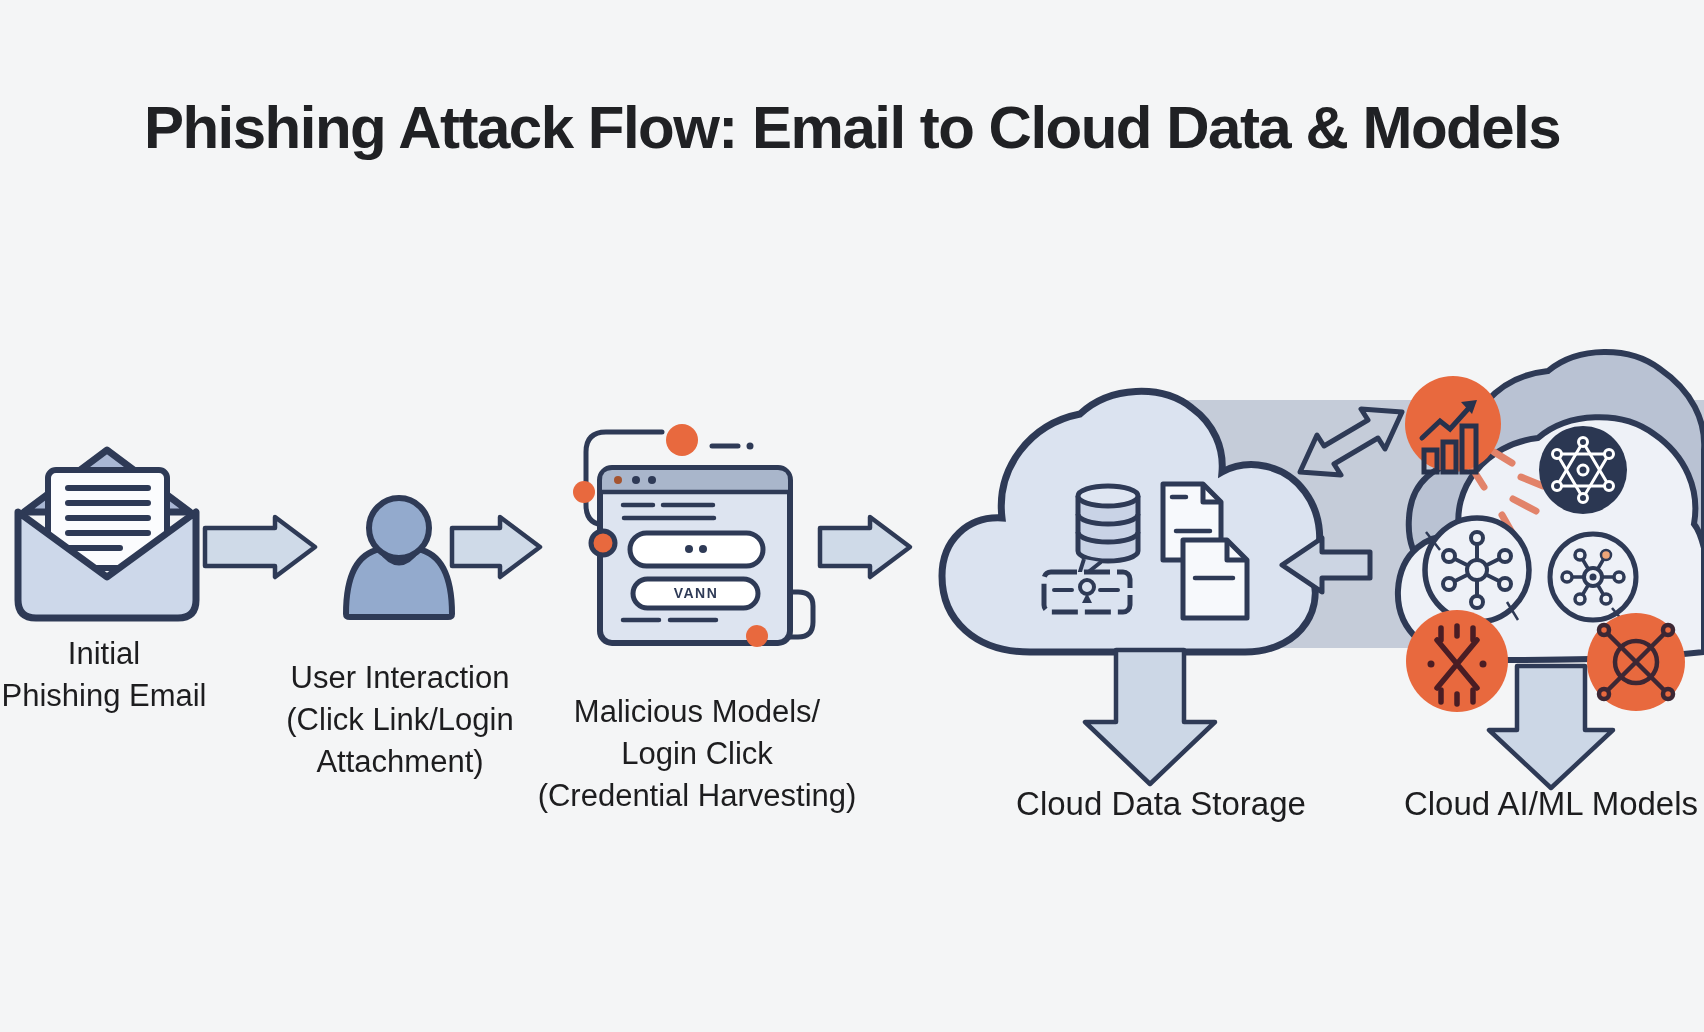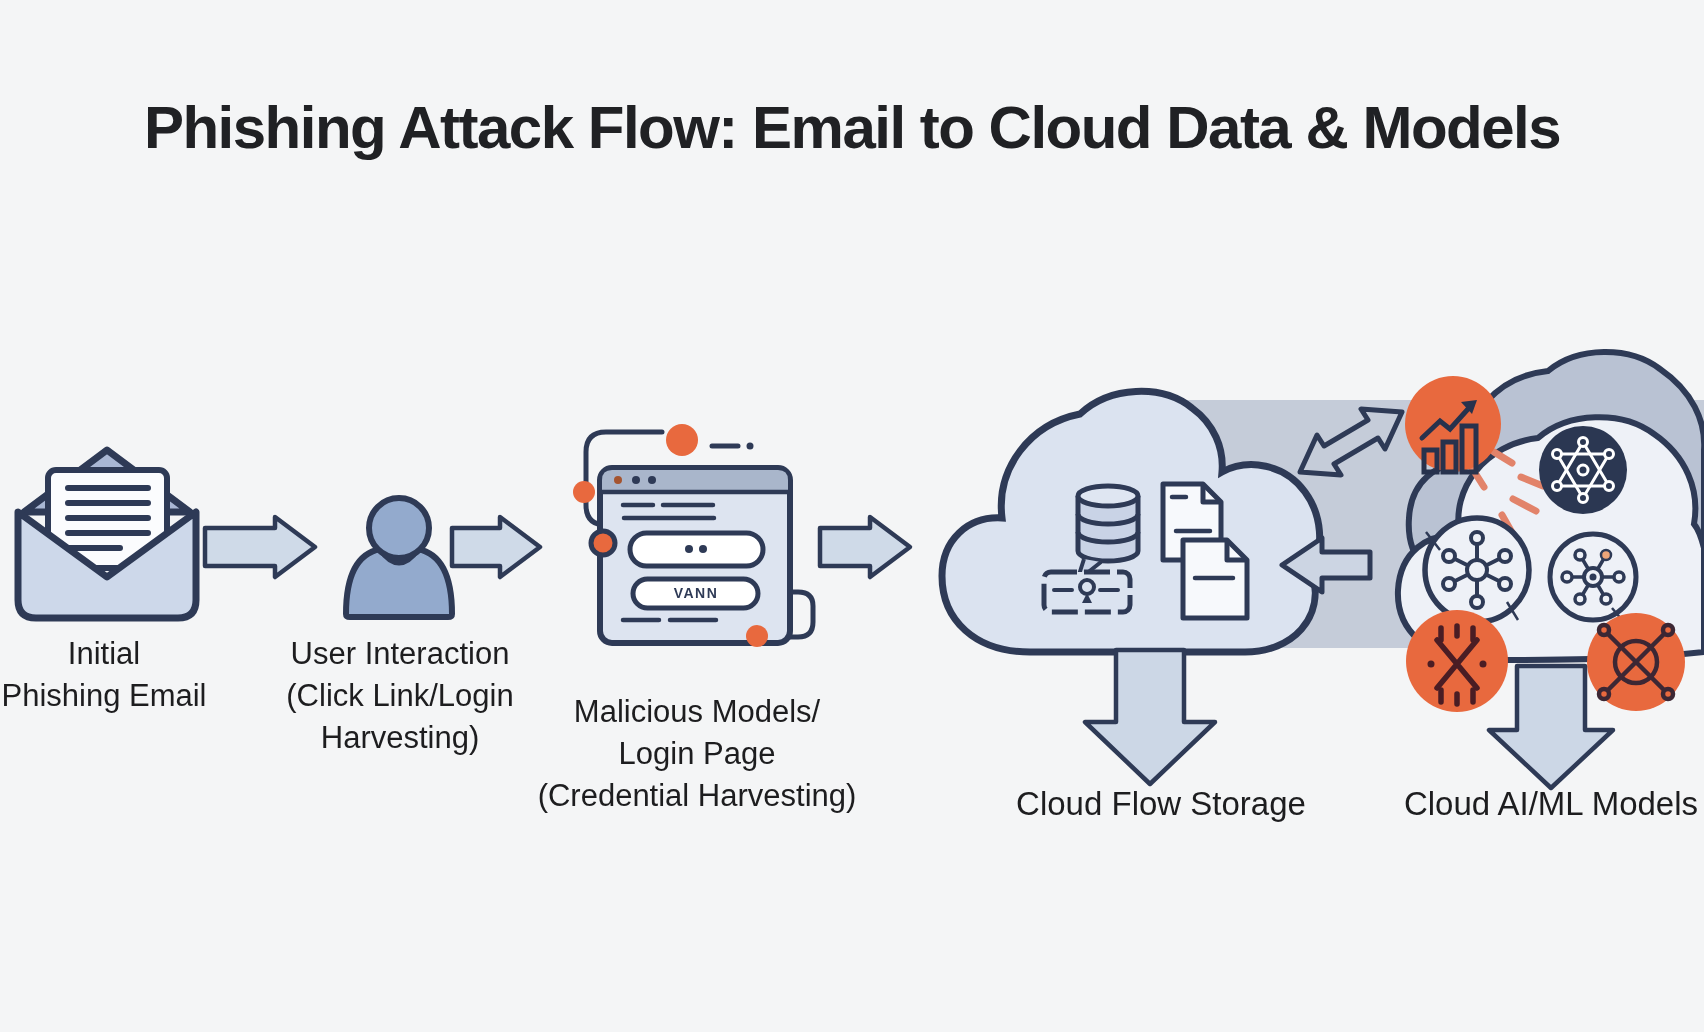--- a/index.html
+++ b/index.html
@@ -196,33 +196,33 @@
       <circle cx="603" cy="543" r="12" fill="#e8693e" stroke="#2e3a56" stroke-width="5"></circle>
       <circle cx="757" cy="636" r="11" fill="#e8693e"></circle>
     </g>
   </svg>
 
   <div class="step-label" style="left:104px;top:633px;width:300px">
     <div>Initial</div>
     <div>Phishing Email</div>
   </div>
 
-  <div class="step-label" style="left:400px;top:633px;width:340px">
+  <div class="step-label" style="left:400px;top:657px;width:340px">
     <div>User Interaction</div>
     <div>(Click Link/Login</div>
-    <div>Harvesting)</div>
+    <div>Attachment)</div>
   </div>
 
   <div class="step-label" style="left:697px;top:691px;width:420px">
     <div>Malicious Models/</div>
-    <div>Login Page</div>
+    <div>Login Click</div>
     <div>(Credential Harvesting)</div>
   </div>
 
   <div class="step-label cloud-label" style="left:1161px;top:783px;width:360px">
-    <div>Cloud Flow Storage</div>
+    <div>Cloud Data Storage</div>
   </div>
 
   <div class="step-label cloud-label" style="left:1551px;top:783px;width:360px">
     <div>Cloud AI/ML Models</div>
   </div>
 
 </div>
 
 </body></html>

